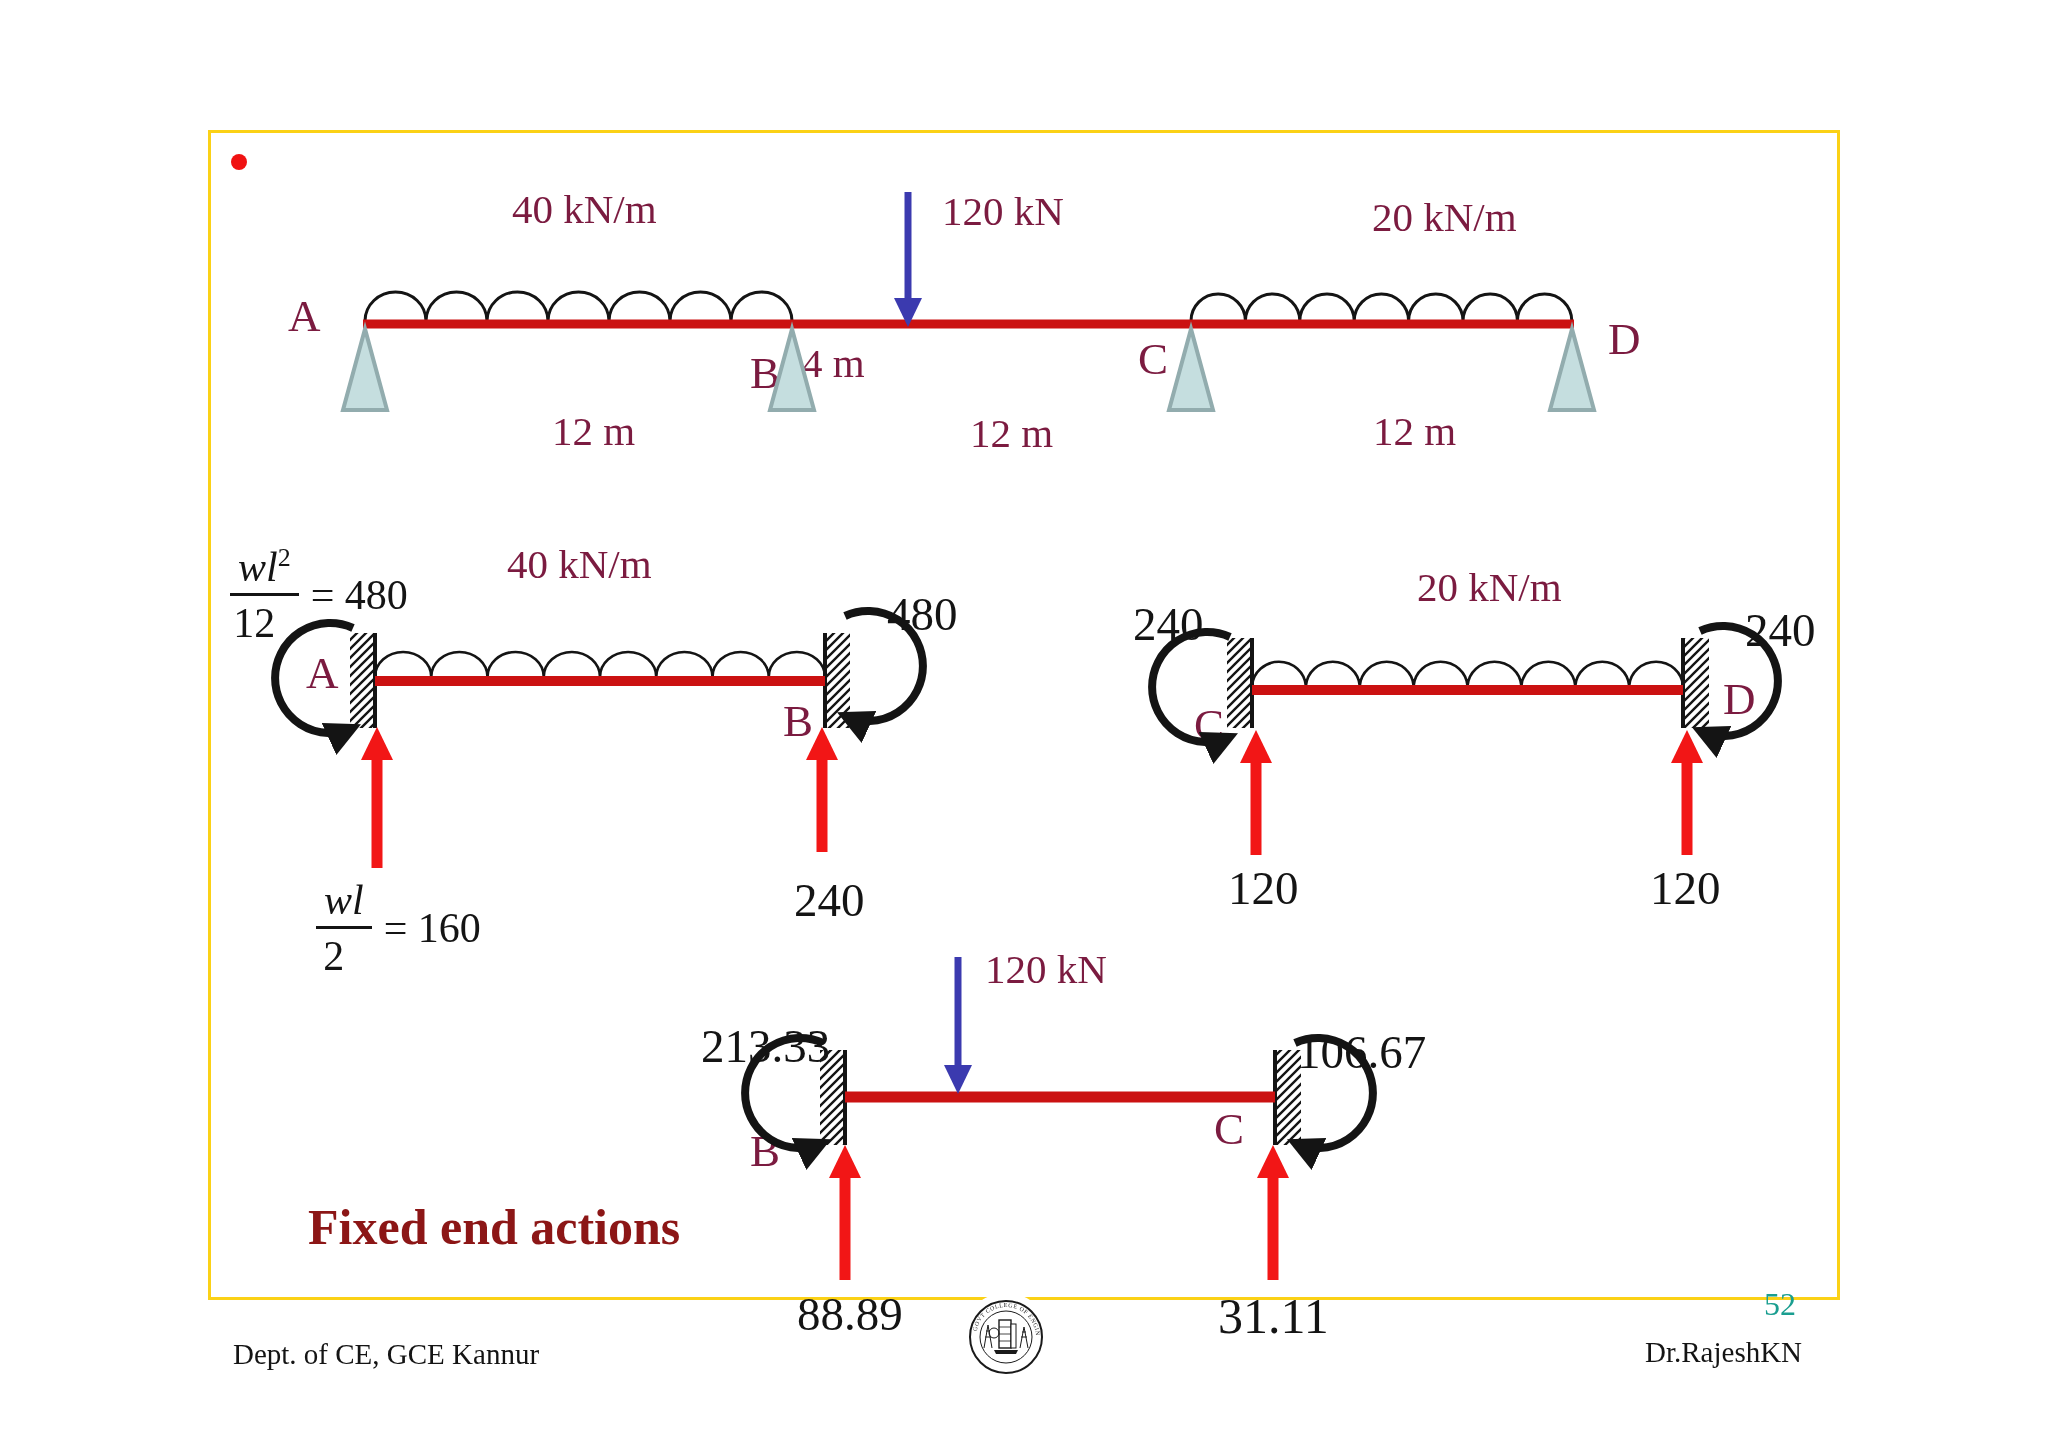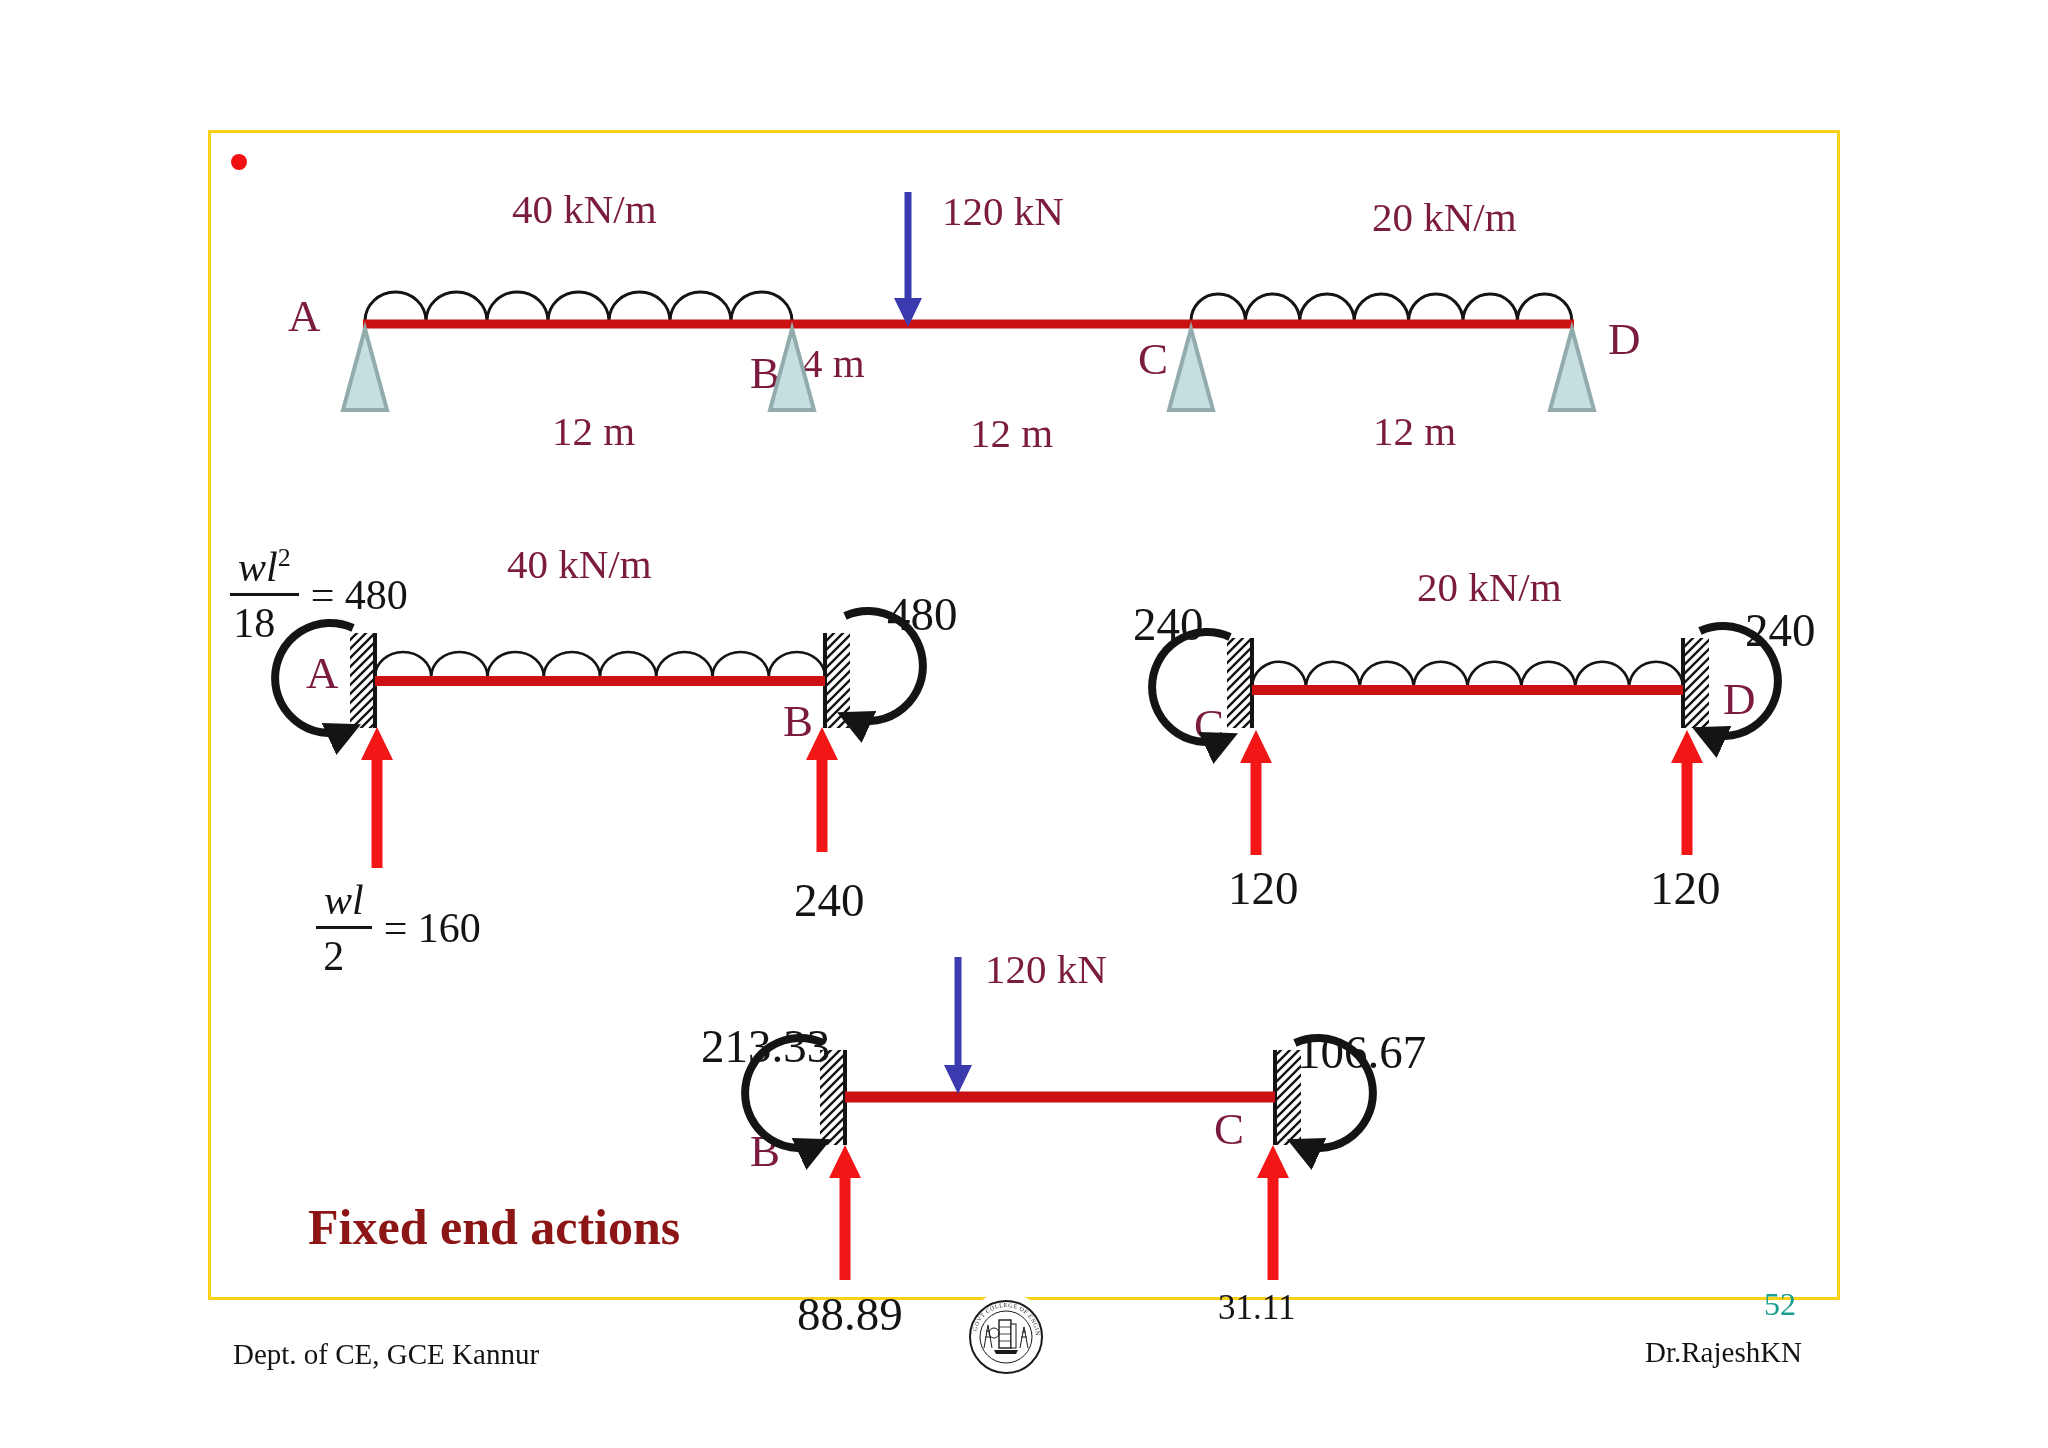--- a/index.html
+++ b/index.html
@@ -42,21 +42,21 @@
   <div class="lbl maroon" style="left:1138px;top:336px;font-size:45px">C</div>
   <div class="lbl maroon" style="left:1608px;top:316px;font-size:45px">D</div>
   <div class="lbl maroon" style="left:802px;top:342px;font-size:41px">4 m</div>
   <div class="lbl maroon" style="left:552px;top:410px;font-size:41px">12 m</div>
   <div class="lbl maroon" style="left:970px;top:412px;font-size:41px">12 m</div>
   <div class="lbl maroon" style="left:1373px;top:410px;font-size:41px">12 m</div>
 
   <div class="formula" style="left:210px;top:543px">
     <span class="frac">
         <span class="num"><i>wl</i><sup>2</sup></span>
-        <span class="den">18</span>
+        <span class="den">12</span>
       </span>
     <span class="rhs">= 480</span>
   </div>
   <div class="formula" style="left:296px;top:876px">
     <span class="frac">
         <span class="num"><i>wl</i></span>
         <span class="den">2</span>
       </span>
     <span class="rhs">= 160</span>
   </div>
@@ -73,21 +73,21 @@
   <div class="lbl maroon" style="left:1723px;top:676px;font-size:45px">D</div>
   <div class="lbl blk" style="left:1228px;top:864px;font-size:47px">120</div>
   <div class="lbl blk" style="left:1650px;top:864px;font-size:47px">120</div>
 
   <div class="lbl maroon" style="left:985px;top:948px;font-size:41px">120 kN</div>
   <div class="lbl blk" style="left:701px;top:1022px;font-size:47px">213.33</div>
   <div class="lbl blk" style="left:1297px;top:1028px;font-size:47px">106.67</div>
   <div class="lbl maroon" style="left:750px;top:1128px;font-size:45px">B</div>
   <div class="lbl maroon" style="left:1214px;top:1106px;font-size:45px">C</div>
   <div class="lbl blk" style="left:797px;top:1290px;font-size:47px">88.89</div>
-  <div class="lbl blk" style="left:1218px;top:1290px;font-size:35px">31.11</div>
+  <div class="lbl blk" style="left:1218px;top:1290px;font-size:50px">31.11</div>
 
   <div class="heading">Fixed end actions</div>
   <div class="pagenum">52</div>
   <div class="footer" style="left:233px;top:1338px">Dept. of CE, GCE Kannur</div>
   <div class="footer" style="left:1645px;top:1336px">Dr.RajeshKN</div>
 
   <svg class="vector" width="2048" height="1448" viewBox="0 0 2048 1448">
     <defs>
       <pattern id="hatch" width="9" height="9" patternUnits="userSpaceOnUse">
         <path d="M0,9 L9,0 M-2,2 L2,-2 M7,11 L11,7" stroke="#141414" stroke-width="2.4"></path>

